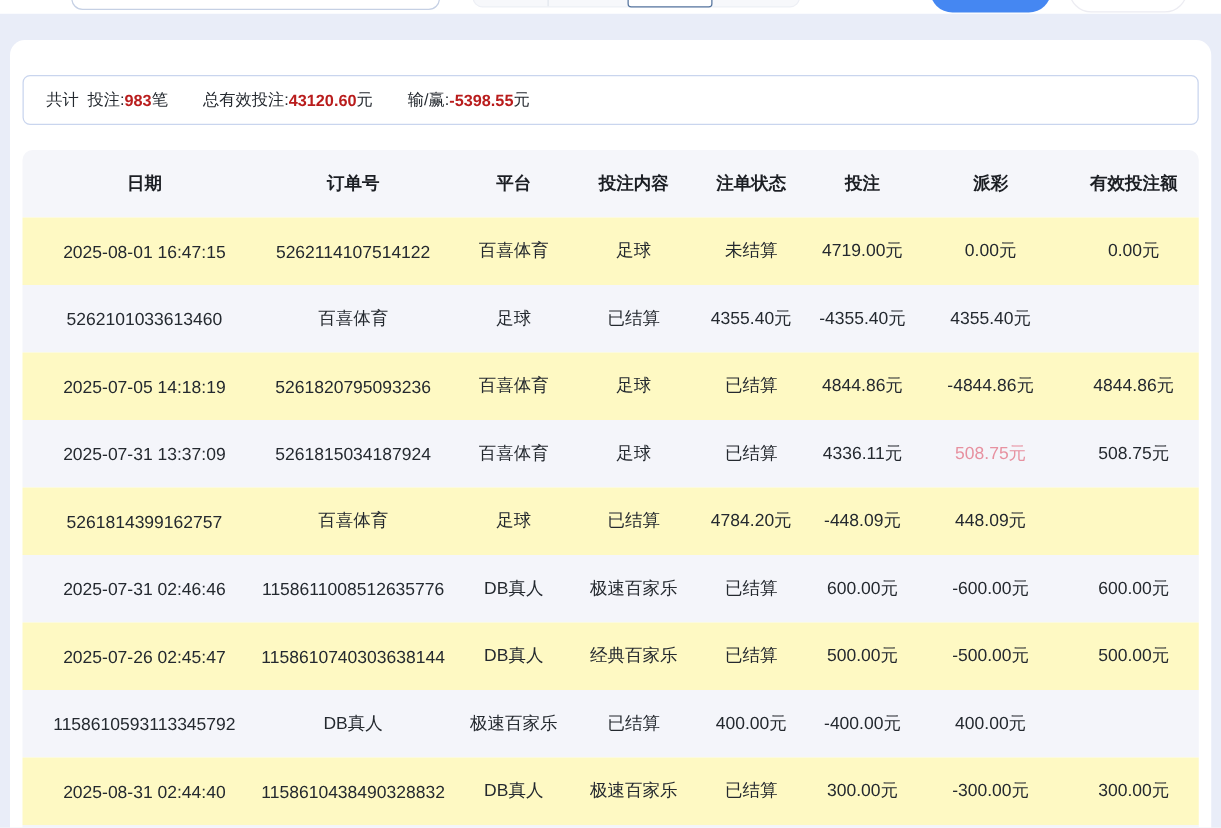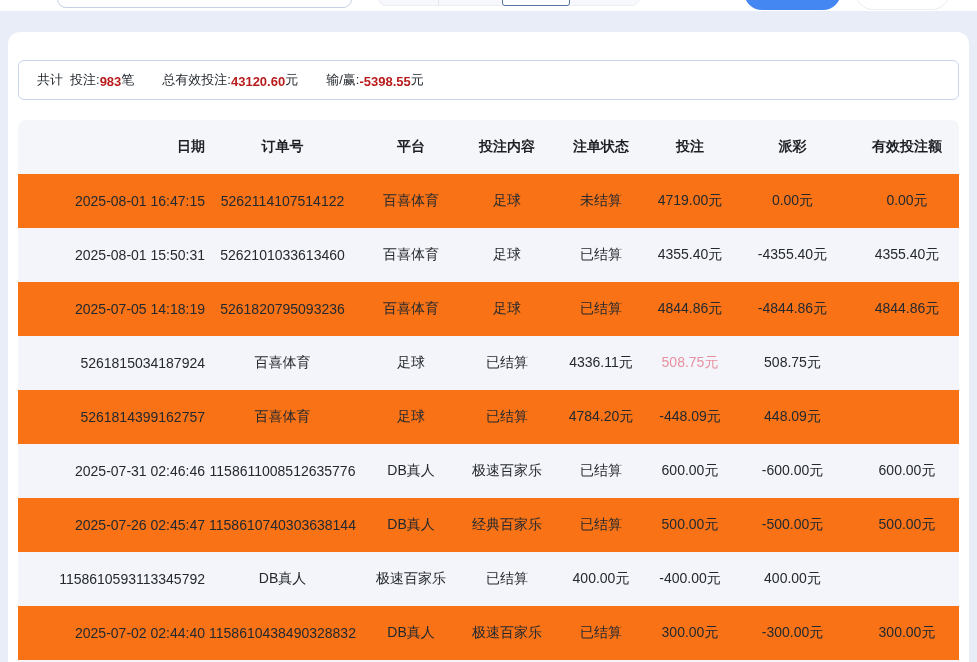--- a/index.html
+++ b/index.html
@@ -54,44 +54,44 @@
     box-sizing: border-box;
     margin: 28px 10px 0 10px;
     height: 40px;
     border: 1px solid #c9d5ee;
     border-radius: 6px;
     display: flex; align-items: center;
     padding: 0 18px;
     font-size: 13px; color: #24292f;
     background: #fff;
   }
-  .summary-box .group { display: flex; align-items: flex-end; margin-right: 28px; }
+  .summary-box .group { display: flex; align-items: center; margin-right: 28px; }
   .summary-box .lbl { font-weight: 400; color: #24292f; }
   .summary-box .total-lbl { margin-right: 7px; }
   .summary-box .val { font-weight: 700; color: #b91c1c; }
 
   
   .table-wrap { margin-top: 20px; padding: 0 10px; }
   .grid-row {
     display: grid;
     grid-template-columns: 187px 155px 102px 90px 98px 80px 125px 1fr;
     align-items: center;
     height: 54px;
     font-size: 14px;
     color: #24292f;
   }
   .grid-row > div { text-align: center; white-space: nowrap; overflow: hidden; }
-  .grid-row > div:first-child { text-align: right; padding-left: 8px; }
+  .grid-row > div:first-child { text-align: center; padding-left: 8px; }
   .thead {
     background: #f5f6fa;
     border-radius: 8px 8px 0 0;
     font-weight: 700;
     color: #1c1f24;
   }
-  .trow { background: #f97316; }
+  .trow { background: #fef9c3; }
   .trow.alt { background: #f4f5fa; }
   .pink { color: #e791a0; }
 </style>
 </head>
 <body>
 
 <div class="toolbar">
   <input class="search-input" placeholder="" style="">
   <div class="segmented">
     <div class="divider" style="left:59px"></div>
@@ -139,40 +139,40 @@
     <div>2025-08-01 16:47:15</div>
     <div>5262114107514122</div>
     <div>百喜体育</div>
     <div>足球</div>
     <div>未结算</div>
     <div>4719.00元</div>
     <div>0.00元</div>
     <div>0.00元</div>
   </div>
         <div class="grid-row trow alt">
-    <div>2025-08-01 15:50:31</div>
     <div>5262101033613460</div>
     <div>百喜体育</div>
     <div>足球</div>
     <div>已结算</div>
     <div>4355.40元</div>
     <div>-4355.40元</div>
     <div>4355.40元</div>
   </div>
         <div class="grid-row trow">
     <div>2025-07-05 14:18:19</div>
     <div>5261820795093236</div>
     <div>百喜体育</div>
     <div>足球</div>
     <div>已结算</div>
     <div>4844.86元</div>
     <div>-4844.86元</div>
     <div>4844.86元</div>
   </div>
         <div class="grid-row trow alt">
+    <div>2025-07-31 13:37:09</div>
     <div>5261815034187924</div>
     <div>百喜体育</div>
     <div>足球</div>
     <div>已结算</div>
     <div>4336.11元</div>
     <div class="pink">508.75元</div>
     <div>508.75元</div>
   </div>
         <div class="grid-row trow">
     <div>5261814399162757</div>
@@ -206,21 +206,21 @@
         <div class="grid-row trow alt">
     <div>1158610593113345792</div>
     <div>DB真人</div>
     <div>极速百家乐</div>
     <div>已结算</div>
     <div>400.00元</div>
     <div>-400.00元</div>
     <div>400.00元</div>
   </div>
         <div class="grid-row trow">
-    <div>2025-07-02 02:44:40</div>
+    <div>2025-08-31 02:44:40</div>
     <div>1158610438490328832</div>
     <div>DB真人</div>
     <div>极速百家乐</div>
     <div>已结算</div>
     <div>300.00元</div>
     <div>-300.00元</div>
     <div>300.00元</div>
   </div>
         <div class="grid-row trow alt">
     <div></div>

